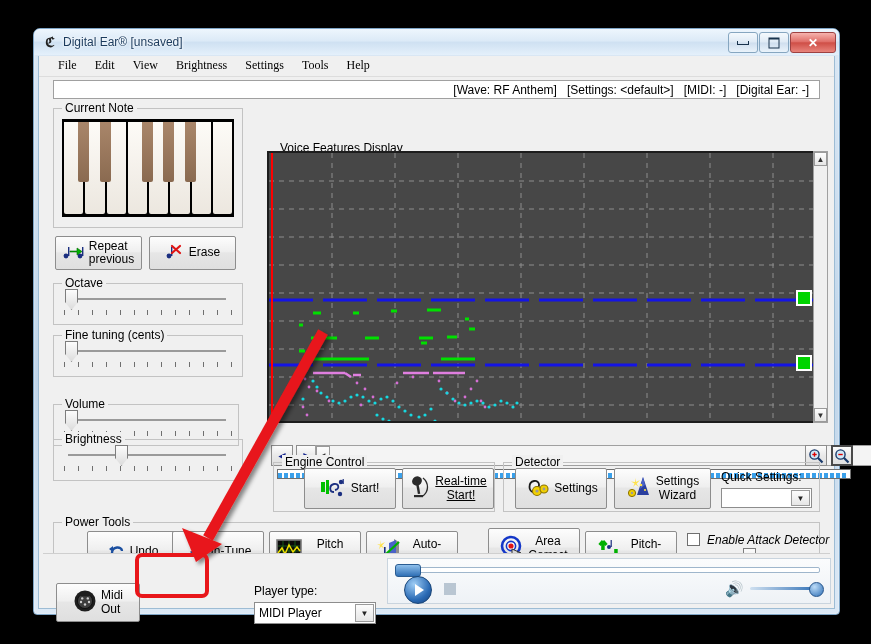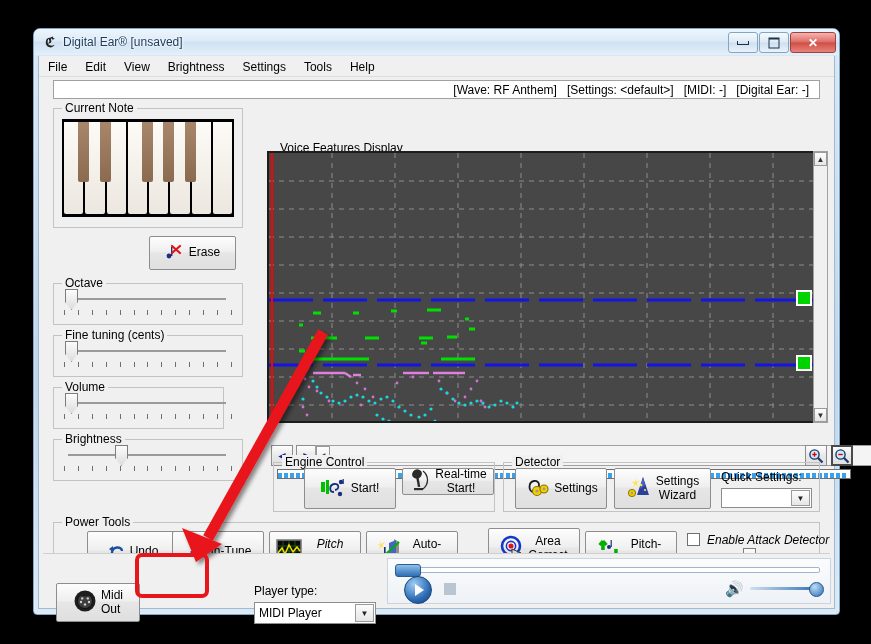--- a/index.html
+++ b/index.html
@@ -49,22 +49,22 @@
   .min-glyph{display:block;width:10px;height:3px;border:1px solid #19334d;border-top:none;}
   .max-glyph{display:block;width:9px;height:8px;border:1px solid #19334d;border-top-width:2px;}
 
   
   .client{
     position:absolute;left:4px;top:27px;width:795px;height:552px;
     background:#f0f0f0;border:1px solid #9dbcd4;border-top:none;
   }
   .menubar{
     position:absolute;left:0;top:0;width:100%;height:21px;
-    background:#f0f0f0;display:flex;align-items:flex-end;
-    box-sizing:border-box;border-bottom:1px solid #ddd;
+    background:#f0f0f0;display:flex;align-items:flex-start;padding-left:10px;
+    box-sizing:border-box;border-bottom:1px solid #ddd;font-family:Liberation Serif, serif;
   }
   .menu-item{padding:2px 9px;font-size:12px;color:#000;cursor:default;}
 
   .statusbar{
     position:absolute;left:14px;top:24px;width:767px;height:19px;
     background:#fff;border:1px solid #a0a0a0;box-sizing:border-box;
     display:flex;align-items:center;justify-content:flex-end;
   }
   .status-seg{font-size:12px;margin-right:10px;white-space:nowrap;}
 
@@ -276,20 +276,35 @@
               <span class="bkey" style="right:-6px;"></span>
             </div>
           <div class="wkey">
               <span class="bkey" style="right:-6px;"></span>
             </div>
           <div class="wkey"></div>
           <div class="wkey"></div>
         </div>
       </div>
 
+      <div class="btn" style="left:16px;top:180px;width:87px;height:34px;">
+        <span class="ico">
+          <svg width="22" height="16" viewBox="0 0 22 16">
+            <circle cx="3" cy="12" r="2.4" fill="#1b2f80"></circle>
+              <rect x="5" y="3" width="1.4" height="9" fill="#1b2f80"></rect>
+            <circle cx="17" cy="12" r="2.4" fill="#1b2f80"></circle>
+              <rect x="19" y="3" width="1.4" height="9" fill="#1b2f80"></rect>
+            <path d="M7 7 H14 V4 L19 7.5 L14 11 V8 H7 Z" fill="#00b300" stroke="#006400" stroke-width=".6"></path>
+          </svg>
+        </span>
+        <span class="lbl">
+          <span>Repeat</span><br>
+          <span>previous</span>
+        </span>
+      </div>
 
       <div class="btn" style="left:110px;top:180px;width:87px;height:34px;">
         <span class="ico">
           <svg width="20" height="16" viewBox="0 0 20 16">
             <circle cx="4" cy="12" r="2.4" fill="#1b2f80"></circle>
               <rect x="6" y="3" width="1.4" height="9" fill="#1b2f80"></rect>
             <path d="M7 2 L15 9 M15 2 L7 9" stroke="#e01414" stroke-width="2.2" stroke-linecap="round"></path>
           </svg>
         </span>
         <span class="lbl">Erase</span>
@@ -334,21 +349,21 @@
             <span></span>
               <span></span>
               <span></span>
               <span></span>
               <span></span>
               <span></span>
           </div>
         </div>
       </div>
 
-      <div class="gb" style="left:14px;top:331px;width:171px;height:42px;">
+      <div class="gb" style="left:14px;top:348px;width:186px;height:42px;">
         <span class="gb-title">Volume</span>
         <div class="sl" style="left:6px;top:5px;width:178px;height:30px;">
           <div class="track" style="width:152px;"></div>
           <div class="thumb" style="left:5px;"></div>
           <div class="ticks" style="width:168px;">
             <span></span>
               <span></span>
               <span></span>
               <span></span>
               <span></span>
@@ -664,21 +679,21 @@
             <rect x="0" y="5" width="4" height="10" fill="#00c000"></rect>
             <rect x="5" y="3" width="3" height="14" fill="#00c000"></rect>
             <path d="M13 15 C8 15 8 8 13 7 C18 6 19 12 14 13" fill="none" stroke="#1b2f80" stroke-width="1.8"></path>
             <circle cx="20" cy="5" r="2.2" fill="#1b2f80"></circle>
               <rect x="21.6" y="2" width="1.2" height="5" fill="#1b2f80"></rect>
             <circle cx="19" cy="17" r="2.2" fill="#1b2f80"></circle>
           </svg>
         </span>
         <span class="lbl">Start!</span>
       </div>
-      <div class="btn" style="left:363px;top:412px;width:92px;height:27px;">
+      <div class="btn" style="left:363px;top:412px;width:92px;height:41px;text-decoration:underline;">
         <span class="ico">
           <svg width="22" height="24" viewBox="0 0 22 24">
             <ellipse cx="8" cy="6" rx="5" ry="4.5" fill="#2b2b2b" transform="rotate(-30 8 6)"></ellipse>
             <rect x="8" y="10" width="2.4" height="9" fill="#2b2b2b" transform="rotate(-10 9 14)"></rect>
             <rect x="5" y="20" width="9" height="2.2" fill="#2b2b2b"></rect>
             <path d="M14 3 C20 8 20 16 14 21" fill="none" stroke="#2b2b2b" stroke-width="1.3"></path>
           </svg>
         </span>
         <span class="lbl" style="text-align:center;">
           <span>Real-time</span><br>
@@ -761,21 +776,21 @@
               <line x1="7" y1="2" x2="7" y2="20"></line>
                 <line x1="13" y1="2" x2="13" y2="20"></line>
               <line x1="19" y1="2" x2="19" y2="20"></line>
               <line x1="2" y1="7" x2="24" y2="7"></line>
                 <line x1="2" y1="12" x2="24" y2="12"></line>
               <line x1="2" y1="17" x2="24" y2="17"></line>
             </g>
             <path d="M2 14 L6 9 L9 15 L13 6 L17 13 L21 8 L24 12" fill="none" stroke="#f0e000" stroke-width="1.5"></path>
           </svg>
         </span>
-        <span class="lbl" style="text-align:center;font-style:italic;">
+        <span class="lbl" style="text-align:center;">
           <span>Pitch</span><br>
           <span>Quantize</span>
         </span>
       </div>
 
       <div class="btn" style="left:327px;top:475px;width:92px;height:41px;">
         <span class="ico">
           <svg width="26" height="24" viewBox="0 0 26 24">
             <path d="M17 1 L22 4 L22 20 L17 17 Z" fill="#8e8e8e"></path>
             <path d="M12 5 L19 2 L19 19 L12 16 Z" fill="#4a62c8"></path>

